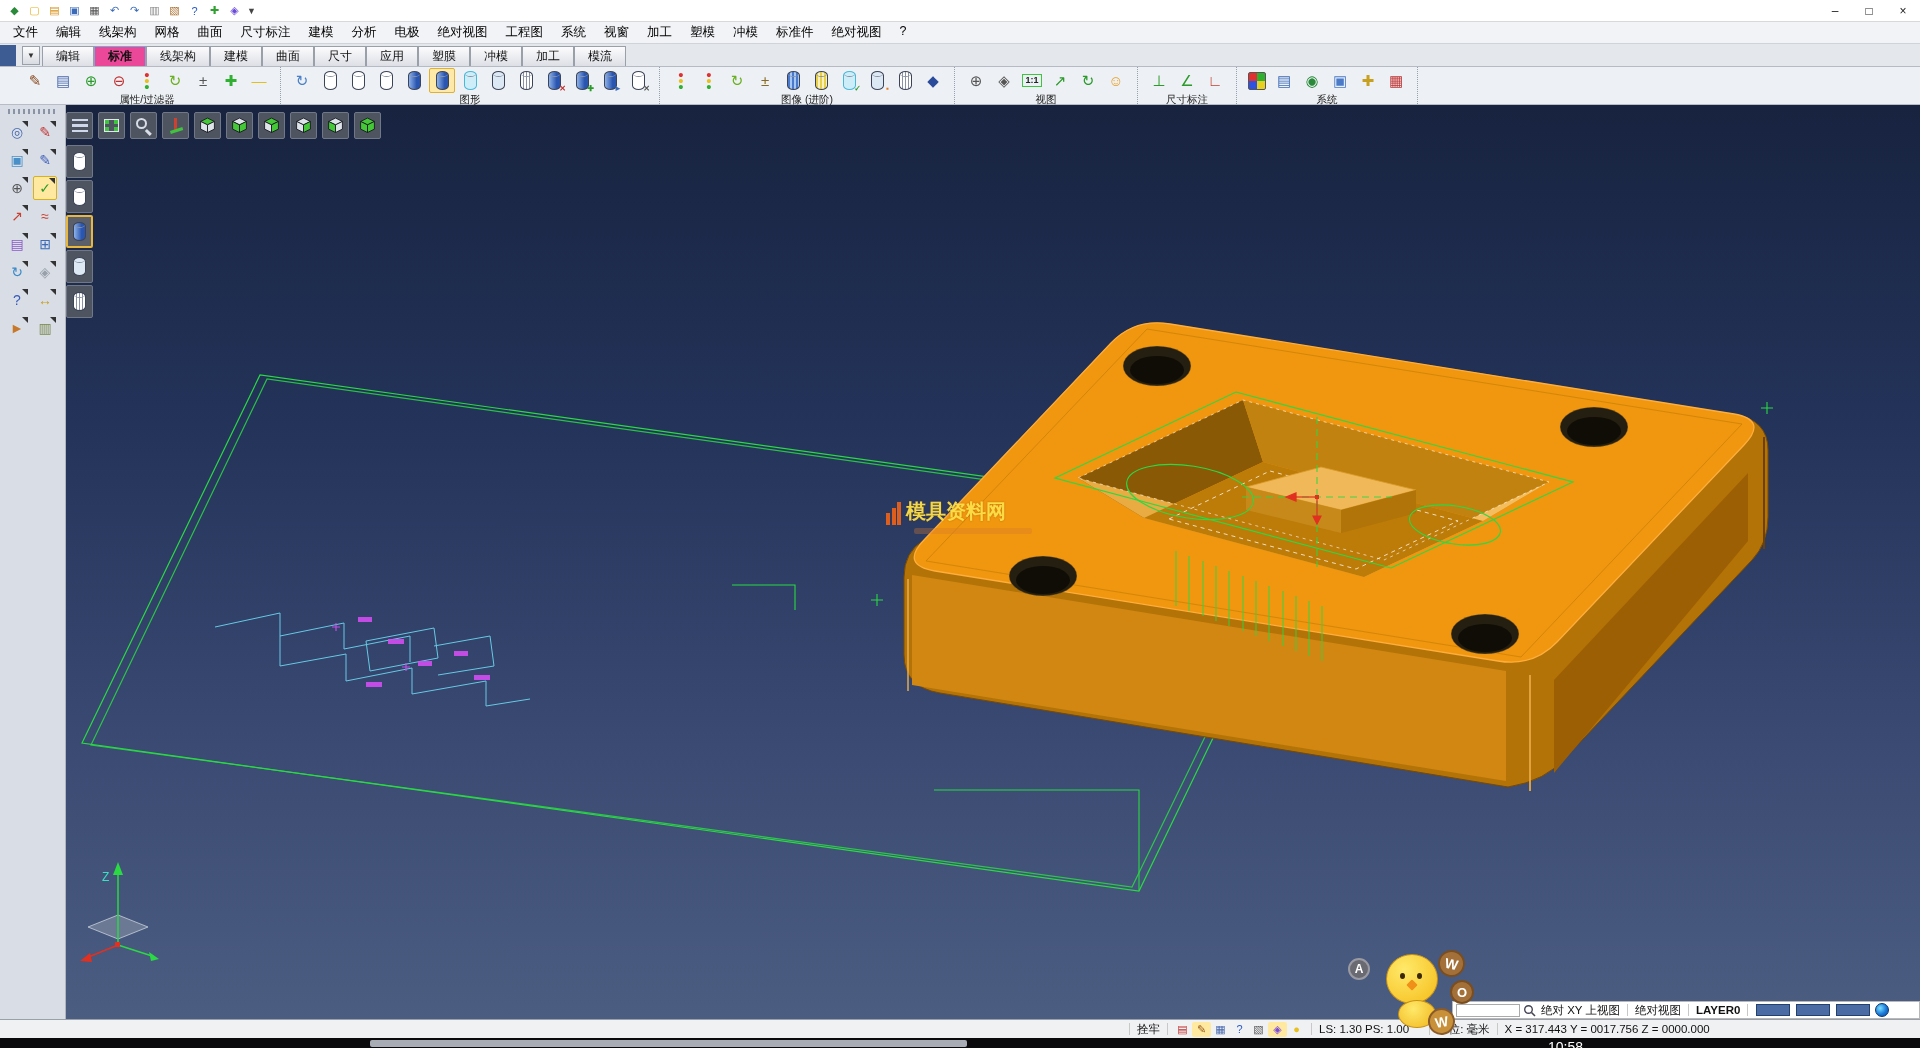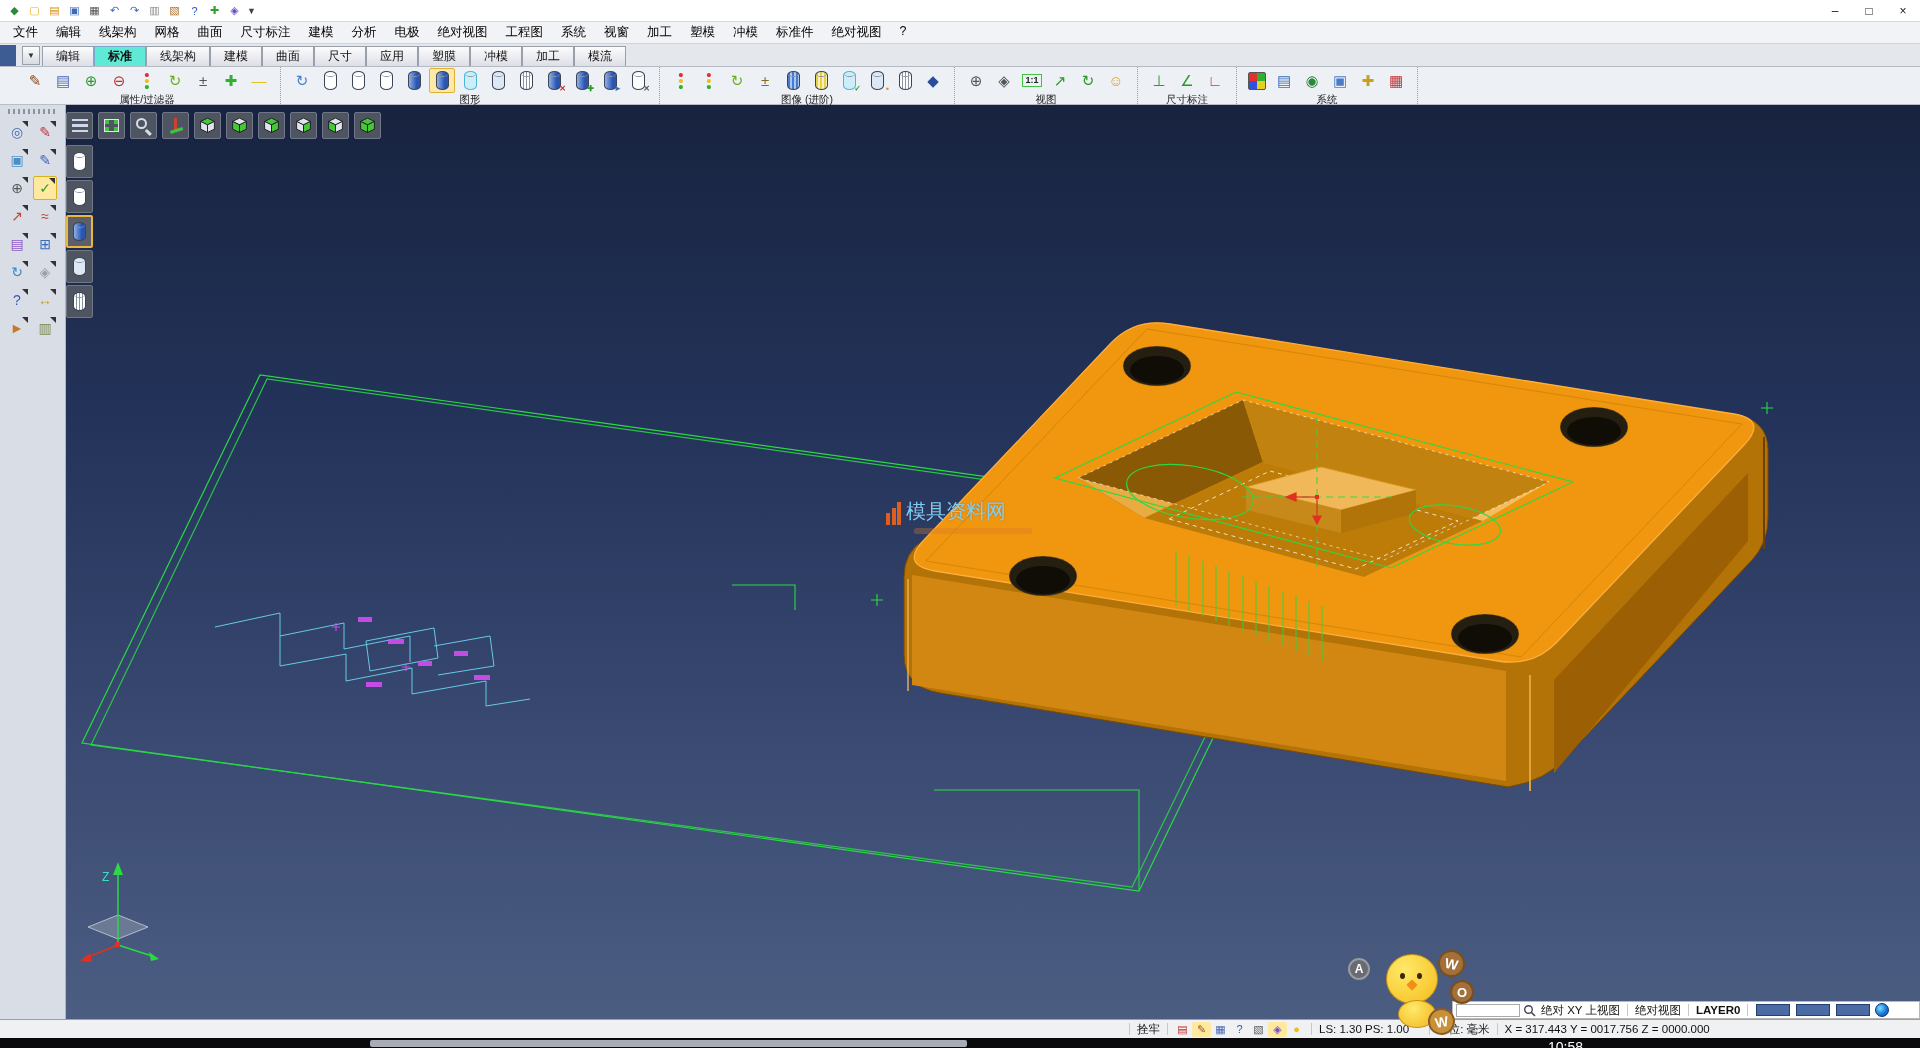--- a/index.html
+++ b/index.html
@@ -17,21 +17,21 @@
 
   
   #menubar{top:22px;height:22px;background:#f2f3f6;border-bottom:1px solid #d0d3da;display:flex;align-items:center;padding-left:4px}
   .mi{padding:3px 9px;font-size:12.5px;color:#000}
 
   
   #tabsrow{top:44px;height:23px;background:#e4e7ec;border-bottom:1px solid #b6bac2;display:flex;align-items:flex-end;padding-left:0}
   .corner{width:16px;height:21px;background:#3e5c94;margin-right:4px}
   .tdd{width:18px;height:19px;border:1px solid #9aa0aa;background:linear-gradient(#fdfdfd,#d8dbe2);font-size:8px;color:#333;display:flex;align-items:center;justify-content:center;margin:0 2px 1px 2px}
   .tab{height:20px;margin-bottom:0;border:1px solid #9aa0aa;border-bottom:none;background:linear-gradient(#fcfcfd,#dddfe6);padding:2px 13px;font-size:12px;color:#111;display:flex;align-items:center}
-  .tab.sel{background:#5eead4;border-color:#7aa8d0;font-weight:bold}
+  .tab.sel{background:#ec4899;border-color:#7aa8d0;font-weight:bold}
   .tab [data-slot=label]{white-space:nowrap}
 
   
   #ribbon{top:67px;height:38px;background:#edf0f4;border-bottom:1px solid #b8bcc4;display:flex;align-items:stretch;padding-left:14px}
   .rgroup{display:flex;flex-direction:column;justify-content:flex-start;padding:1px 8px 0 8px;border-right:1px dotted #98a0ac}
   .ricons{display:flex;align-items:center;gap:2px;height:26px}
   .rlabel{font-size:10.5px;color:#222;text-align:center;margin-top:0px;white-space:nowrap}
   .ric{position:relative;width:26px;height:25px;display:flex;align-items:center;justify-content:center;font-size:15px;border-radius:2px;border:1px solid transparent}
   .ric.sel{background:#ffe9a8;border-color:#e0b030}
   .ric [data-slot=glyph]:empty{display:none}
@@ -81,21 +81,21 @@
   .cylbtn{width:27px;height:33px;background:#4f5560;border:1px solid #707787;border-radius:2px;display:flex;align-items:center;justify-content:center}
   .cylbtn .cyl{display:inline-block}
   .cylbtn.sel{border:2px solid #e8b73c;background:#5a5f6a}
 
   
   #watermark{position:absolute;left:886px;top:498px;width:180px;z-index:5;opacity:.95}
   #wmrow{display:flex;align-items:flex-end;gap:5px}
   #wmicon{display:flex;align-items:flex-end;gap:1.5px}
   #wmicon i{display:block;width:4px;background:#e8611a}
   #wmicon i:nth-child(1){height:12px}#wmicon i:nth-child(2){height:17px}#wmicon i:nth-child(3){height:23px}
-  #wmtext{font-size:20px;font-weight:normal;color:#7dd3fc;white-space:nowrap;text-shadow:0 0 2px rgba(120,40,0,.4)}
+  #wmtext{font-size:20px;font-weight:bold;color:#fde047;white-space:nowrap;text-shadow:0 0 2px rgba(120,40,0,.4)}
   #wmsub{margin-top:3px;margin-left:28px;width:118px;height:6px;background:rgba(215,120,45,.35);border-radius:2px}
   #mascot{position:absolute;left:1340px;top:950px;width:165px;height:92px;z-index:40}
   .mc{position:absolute;border-radius:50%;display:flex;align-items:center;justify-content:center;font-weight:bold;color:#fff}
   #mbadge{left:8px;top:8px;width:22px;height:22px;background:#6a6a72;border:2px solid #9a9aa2;font-size:12px}
   #mhead{left:46px;top:4px;width:52px;height:50px;background:radial-gradient(circle at 35% 30%,#ffe96a,#f5bc18);border:1.5px solid #c8921a;border-radius:50%}
   #mhead .eye{position:absolute;width:5px;height:6px;background:#3a2808;border-radius:50%;top:18px}
   #mhead .eye.l{left:13px}#mhead .eye.r{left:30px}
   #mhead .beak{position:absolute;left:21px;top:26px;width:8px;height:8px;background:#f09018;transform:rotate(45deg);border-radius:1px}
   #mbody{position:absolute;left:58px;top:50px;width:38px;height:28px;background:radial-gradient(circle at 40% 30%,#ffe96a,#f0b418);border:1.5px solid #c8921a;border-radius:50%}
   #mw1{left:98px;top:0px;width:27px;height:27px;background:#a3703a;border:2px solid #7a4e1e;font-size:14px;transform:rotate(12deg)}

